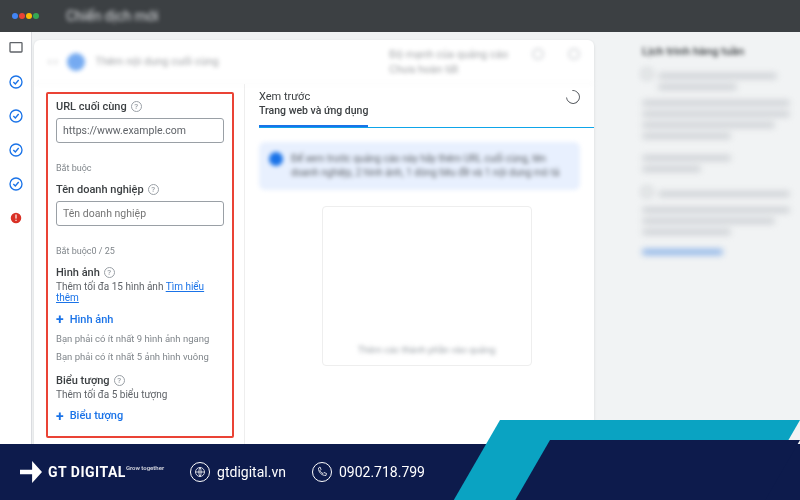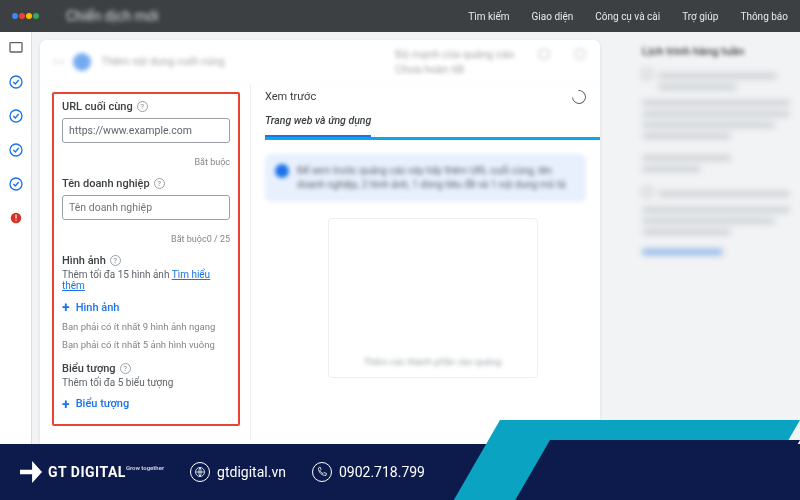--- a/index.html
+++ b/index.html
@@ -15,51 +15,51 @@
 
   .shell { display: flex; height: calc(500px - 32px - 56px); background: #f1f3f4; }
 
   
   .rail { width: 32px; background:#fff; border-right:1px solid #dadce0; display:flex; flex-direction:column; align-items:center; padding-top:8px; gap:18px;}
   .rail .ic { width:16px; height:16px; display:flex; align-items:center; justify-content:center; color:#5f6368;}
   .rail .ic.active{ color:#1a73e8;}
   .rail .ic.err{ color:#d93025;}
 
   
-  .main { flex:1; padding: 8px 6px 0 8px; position:relative; overflow:hidden;}
+  .main { flex:1; padding: 8px 6px 0 2px; position:relative; overflow:hidden;}
   .card { background:#fff; border-radius:6px; box-shadow: 0 1px 3px rgba(60,64,67,.15); width: 560px; min-height: 420px; }
 
   .stepper { height: 44px; border-bottom:1px solid #eee; display:flex; align-items:center; padding:0 14px; gap:10px; filter: blur(2px); opacity:.6; color:#5f6368; font-size:11px;}
   .stepper .dot{ width:18px;height:18px;border-radius:50%; background:#1a73e8;}
   .stepper .step2 { margin-left:auto; display:flex; gap:24px;}
   .stepper .circ{width:12px;height:12px;border:2px solid #bdc1c6;border-radius:50%;}
 
   .card-body{ display:flex;}
   .form-col{ width: 210px; padding: 8px 10px 8px 12px;}
   .redbox{ border:2px solid #ea4335; border-radius:2px; padding: 6px 8px 10px 8px;}
 
   .fld{ margin-bottom:10px;}
   .lbl{ font-size:11px; color:#3c4043; font-weight:500; display:flex; align-items:center; gap:4px;}
   .help-ic{ width:11px;height:11px;border:1px solid #9aa0a6;border-radius:50%; display:inline-flex;align-items:center;justify-content:center;font-size:8px;color:#9aa0a6;}
   .inp{ width:100%; border:1px solid #9aa0a6; border-radius:3px; padding:5px 6px; font-size:10.5px; color:#5f6368; margin-top:5px;}
-  .hint{ font-size:9px; color:#80868b; margin-top:14px; display:flex; justify-content:flex-end;}
+  .hint{ font-size:9px; color:#80868b; margin-top:20px; display:flex; justify-content:flex-start;}
   .sub{ font-size:10px; color:#5f6368; margin-top:2px;}
   .link{ color:#1a73e8; text-decoration:underline; cursor:pointer;}
   .addrow{ color:#1a73e8; font-size:11px; font-weight:500; margin-top:8px; display:flex; align-items:center; gap:6px; cursor:pointer;}
   .plus{ font-size:14px; font-weight:bold;}
   .req{ font-size:9.5px; color:#80868b; margin-top:5px; line-height:1.4;}
 
   .below-red{ padding: 6px 0 0 2px;}
 
   
   .preview{ flex:1; border-left:1px solid #eee; padding:6px 0 0 14px;}
   .prev-head{ display:flex; align-items:flex-start; justify-content:space-between; padding-right:14px;}
   .prev-title{font-size:11px; color:#3c4043;}
   .reload-ic{ width:14px;height:14px;border:1.5px solid #5f6368;border-radius:50%;border-left-color:transparent; transform:rotate(40deg);}
-  .tabs{ display:flex; gap:22px; margin-top:10px; border-bottom:3px solid #0ea5e9; font-size:10.5px;font-style:italic;}
+  .tabs{ display:flex; gap:22px; border-bottom:1px solid #0ea5e9; font-size:10.5px;}
   .tab{ padding-bottom:8px; color:#5f6368; cursor:pointer;}
   .tab.active{ color:#3c4043; border-bottom:2px solid #1a73e8; font-weight:500;}
   .notice{ margin:14px 14px 0 0; background:#e8f0fe; border-radius:6px; padding:10px 10px; display:flex; gap:8px; filter:blur(2px);}
   .notice .i{ width:14px;height:14px;border-radius:50%;background:#1a73e8; flex:0 0 14px;}
   .notice .t{ font-size:10px; color:#5f6368; line-height:1.4;}
   .adprev{ margin:16px auto 0; width:210px; height:160px; border:1px solid #eee; border-radius:4px; display:flex; align-items:flex-end; justify-content:center; padding-bottom:10px;}
   .adprev .cap{ font-size:9.5px; color:#9aa0a6; text-align:center; filter:blur(2px);}
 
   
   .rightside{ width:168px; padding: 12px 10px;}
@@ -89,27 +89,20 @@
 <body>
 
 <div class="topbar">
   <div class="google-logo">
     <span class="gdot" style="background:#4285f4"></span>
     <span class="gdot" style="background:#ea4335"></span>
     <span class="gdot" style="background:#fbbc04"></span>
     <span class="gdot" style="background:#34a853"></span>
   </div>
   <div class="page-title">Chiến dịch mới</div>
-  <div class="menu">
-    <span>Tìm kiếm</span>
-    <span>Giao diện</span>
-    <span>Công cụ và cài</span>
-    <span>Trợ giúp</span>
-    <span>Thông báo</span>
-  </div>
 </div>
 
 <div class="shell">
 
   <div class="rail">
     <div class="ic">
       <svg viewBox="0 0 24 24" width="16" height="16">
           <rect x="3" y="4" width="18" height="14" rx="1" fill="none" stroke="#5f6368" stroke-width="2"></rect>
         </svg>
     </div>

